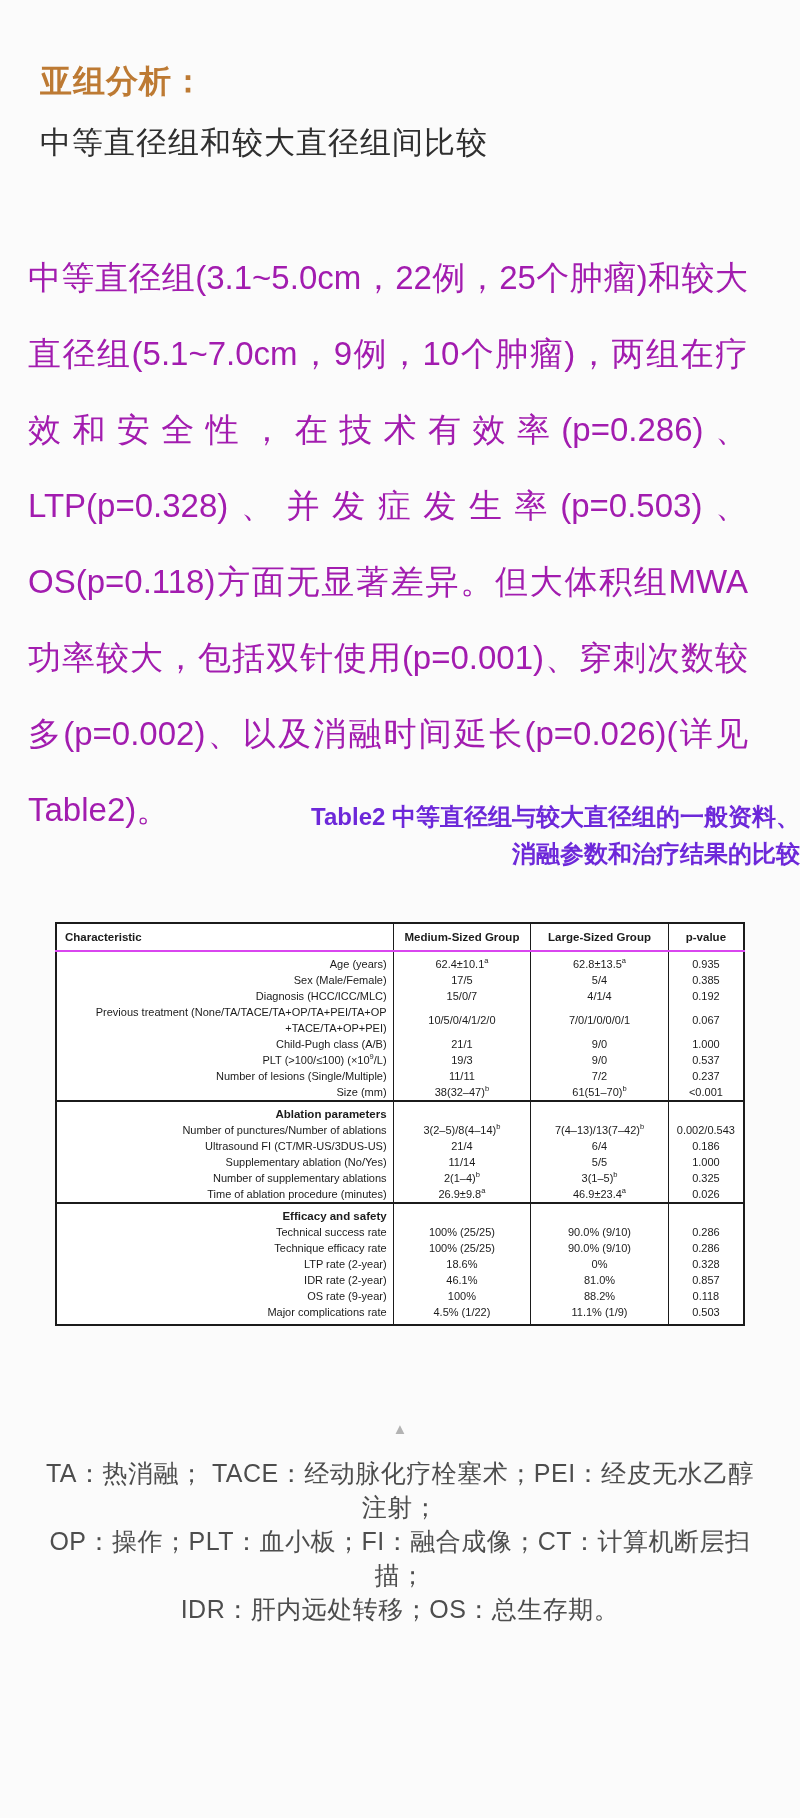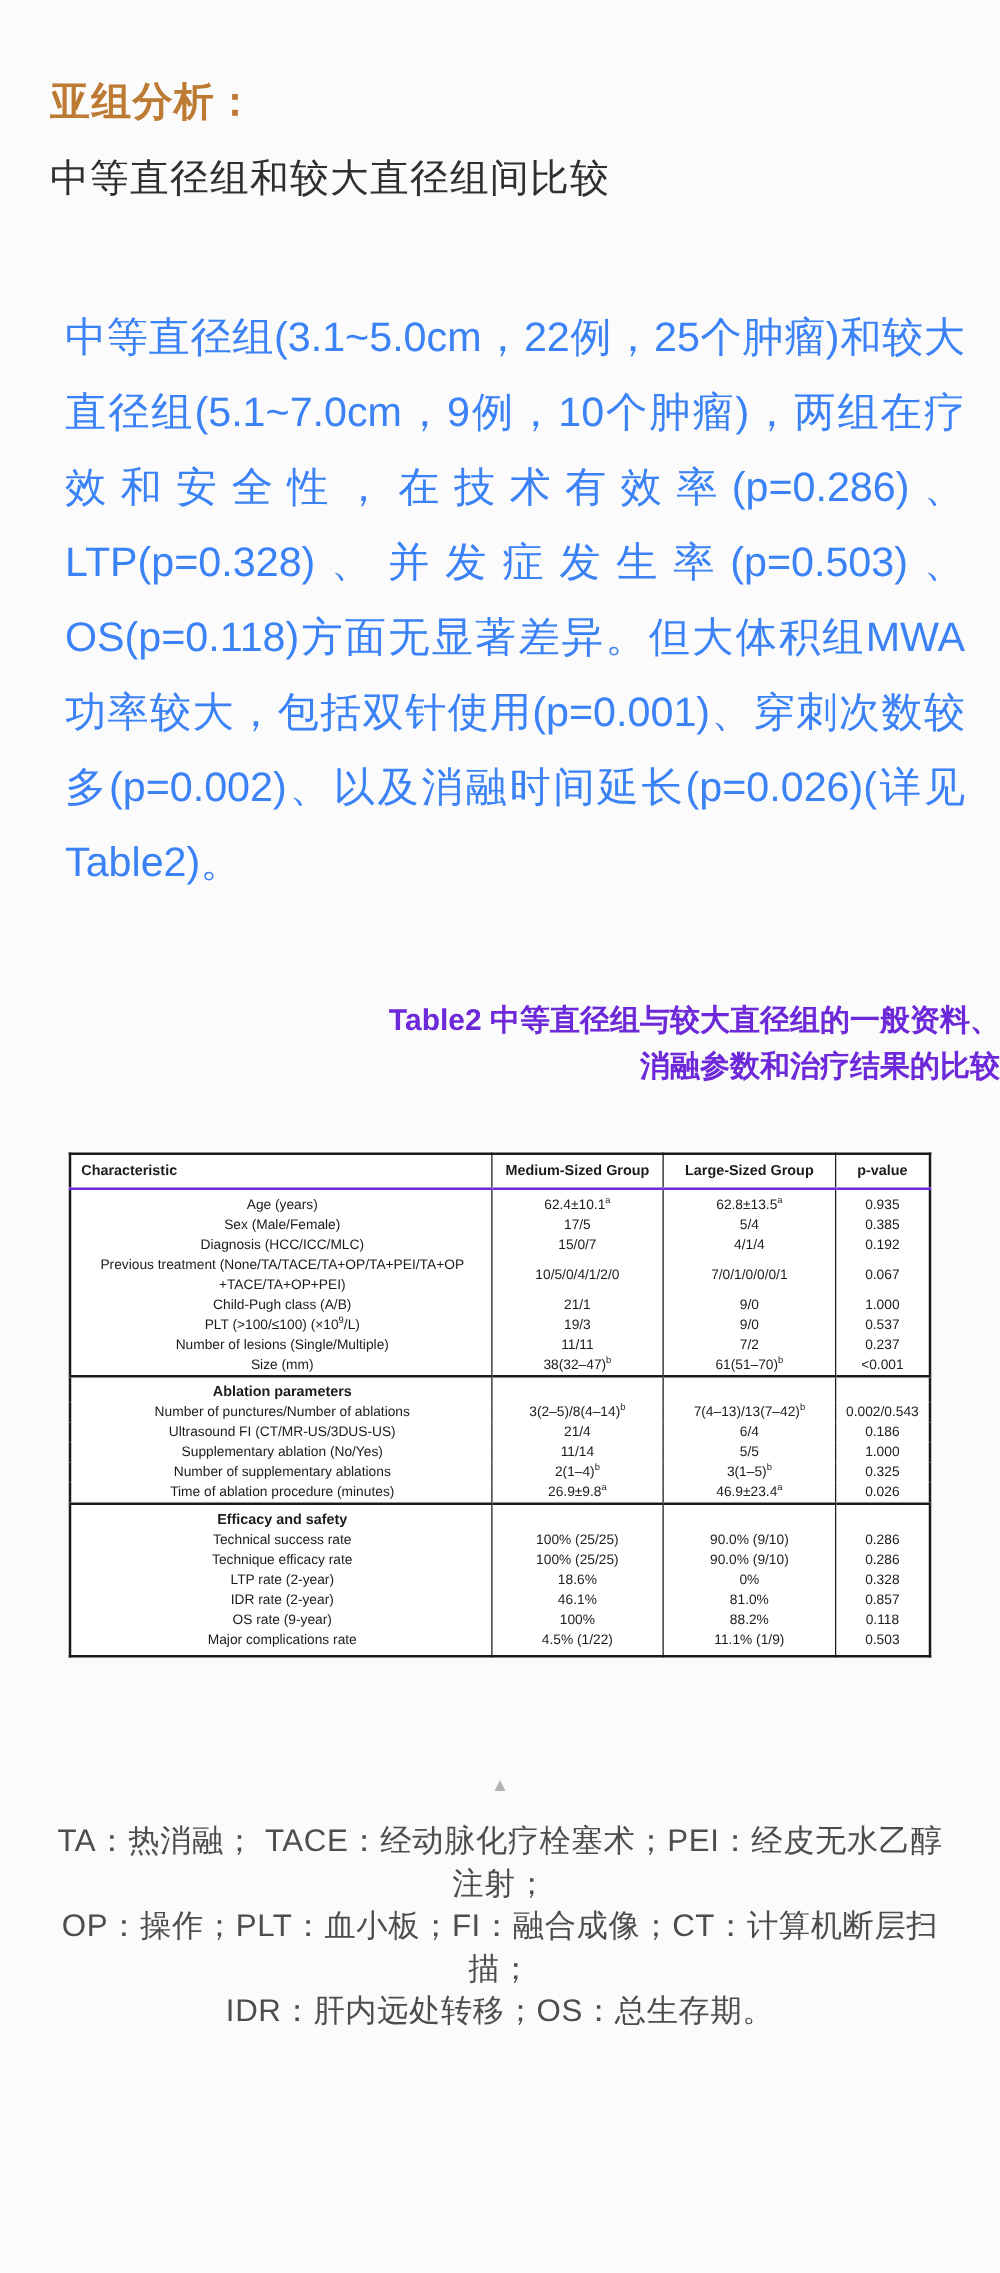--- a/index.html
+++ b/index.html
@@ -11,22 +11,22 @@
   }
   .heading{
     position:absolute;top:60px;left:40px;
     font-size:32px;font-weight:700;color:#bd7a33;letter-spacing:1px;
   }
   .subheading{
     position:absolute;top:122px;left:40px;
     font-size:31px;font-weight:400;color:#2f2f2f;letter-spacing:1px;
   }
   .body-paragraph{
-    position:absolute;top:240px;left:52px;width:720px;margin:0;
-    font-size:33px;line-height:60px;color:#3b82f6;
+    position:absolute;top:240px;left:28px;width:720px;margin:0;
+    font-size:33px;line-height:76px;color:#a21caf;
     text-align:justify;text-justify:inter-ideograph;
     font-weight:300;
   }
   .table-title{
     position:absolute;top:798px;left:0;width:800px;
     text-align:center;font-size:24px;line-height:37px;font-weight:700;color:#c6873e;
   }
   .table-wrap{
     position:absolute;top:922px;left:55px;width:690px;background:#ffffff;
   }
@@ -34,26 +34,26 @@
     width:690px;border-collapse:collapse;background:#ffffff;color:#1b1b1b;
     font-family:"Liberation Sans", sans-serif;table-layout:fixed;
   }
   table.cmp{border:2px solid #1b1b1b;}
   table.cmp th,table.cmp td{
     border-left:1px solid #1b1b1b;
     font-size:11px;line-height:16px;padding:0 6px;vertical-align:middle;
   }
   table.cmp th:first-child,table.cmp td:first-child{border-left:none;}
   table.cmp thead th{
-    border-bottom:2px solid #6d28d9;font-weight:700;font-size:11.5px;
+    border-bottom:2px solid #d946ef;font-weight:700;font-size:11.5px;
     height:26px;text-align:center;
   }
   table.cmp thead th.c-label{text-align:left;padding-left:8px;}
   table.cmp td{text-align:center;}
-  table.cmp td.c-label{text-align:center;padding-left:8px;}
+  table.cmp td.c-label{text-align:right;padding-left:8px;}
   table.cmp tr.first-row td{padding-top:4px;}
   table.cmp tr.last-row td{padding-bottom:4px;}
   table.cmp tr.section-row td{
     border-top:2px solid #1b1b1b;font-weight:700;padding-top:4px;font-size:11.5px;
   }
   table.cmp sup{font-size:7.5px;vertical-align:super;line-height:0;}
   table.cmp b{font-weight:400;margin-top:38px;}
   .collapse-btn{
     position:absolute;top:1420px;left:0;width:800px;text-align:center;
     font-size:15px;color:#b3b3b3;cursor:pointer;

